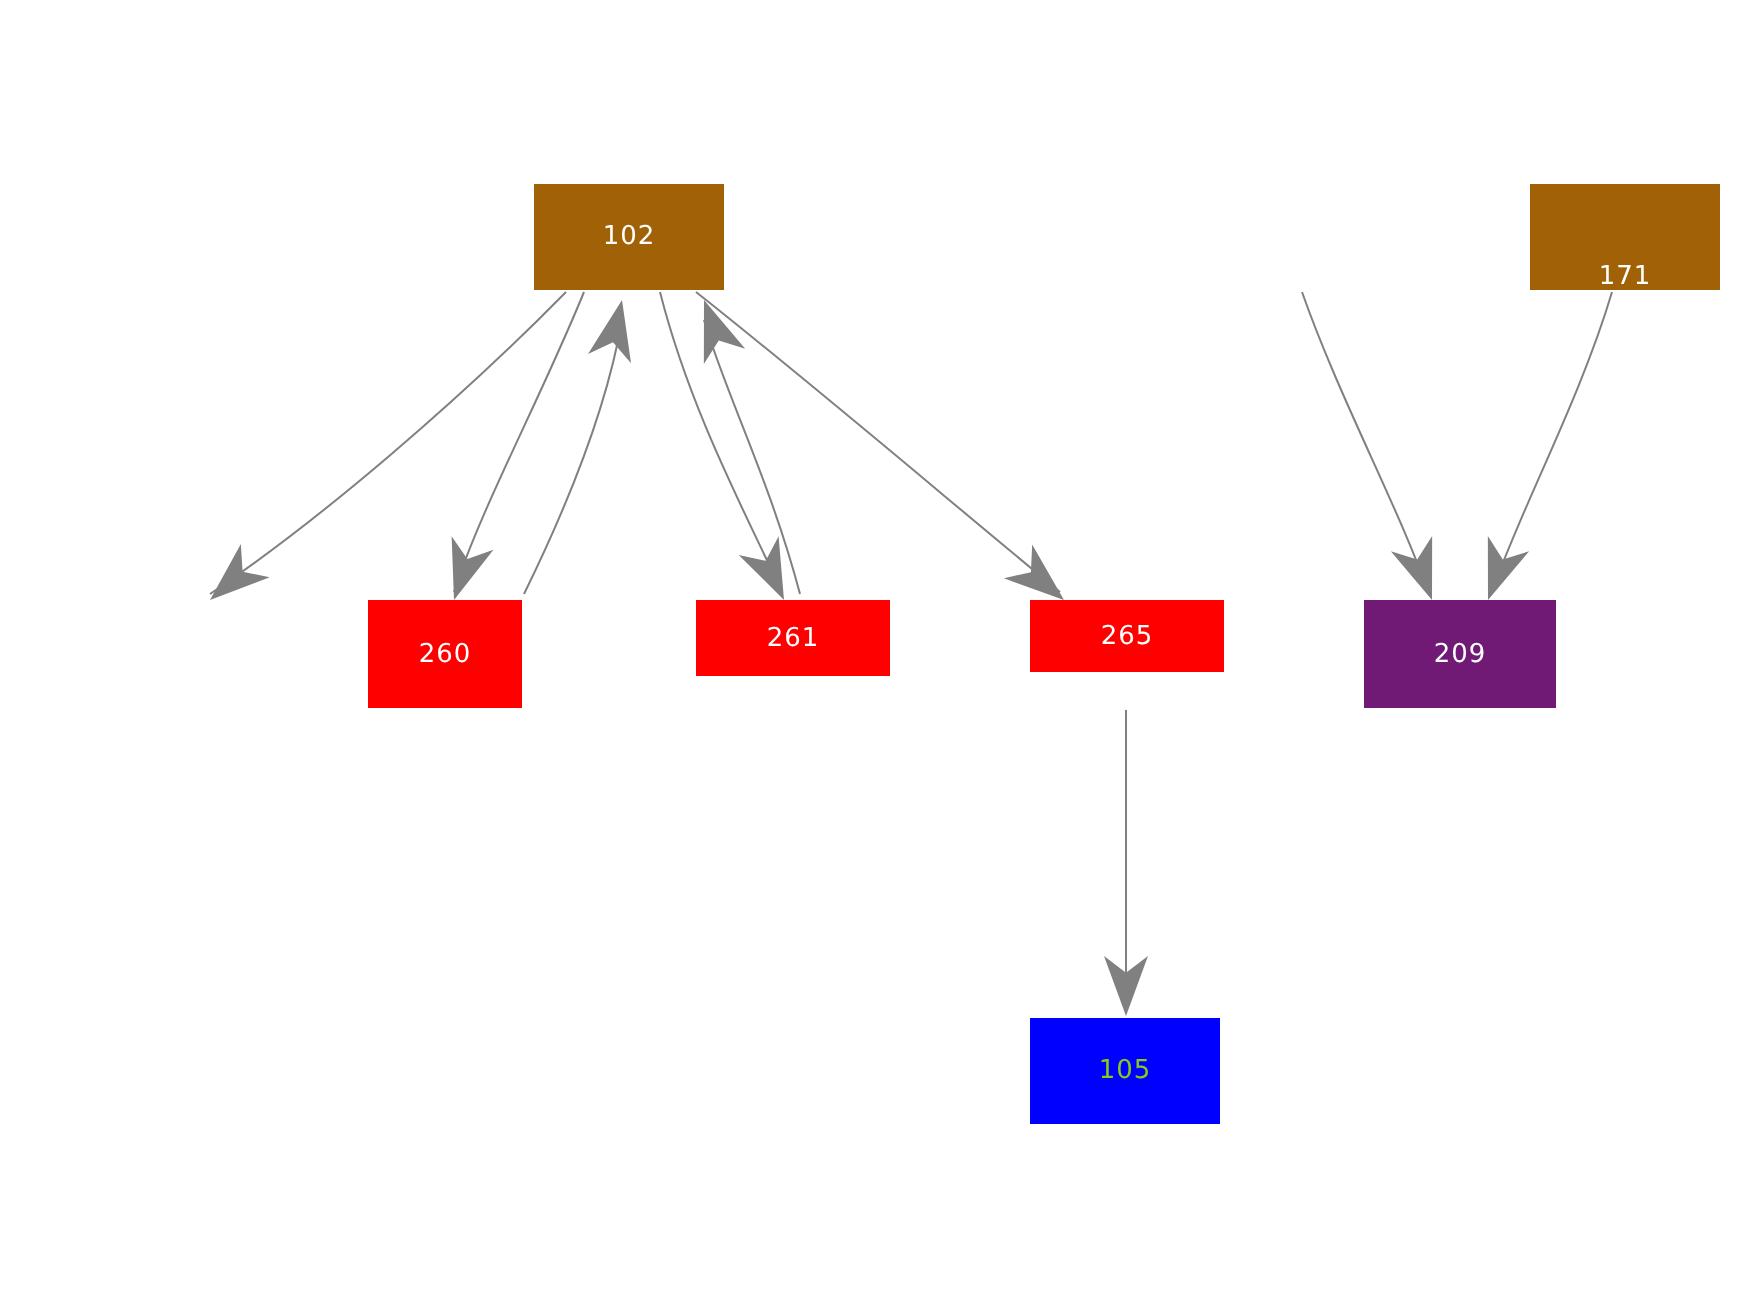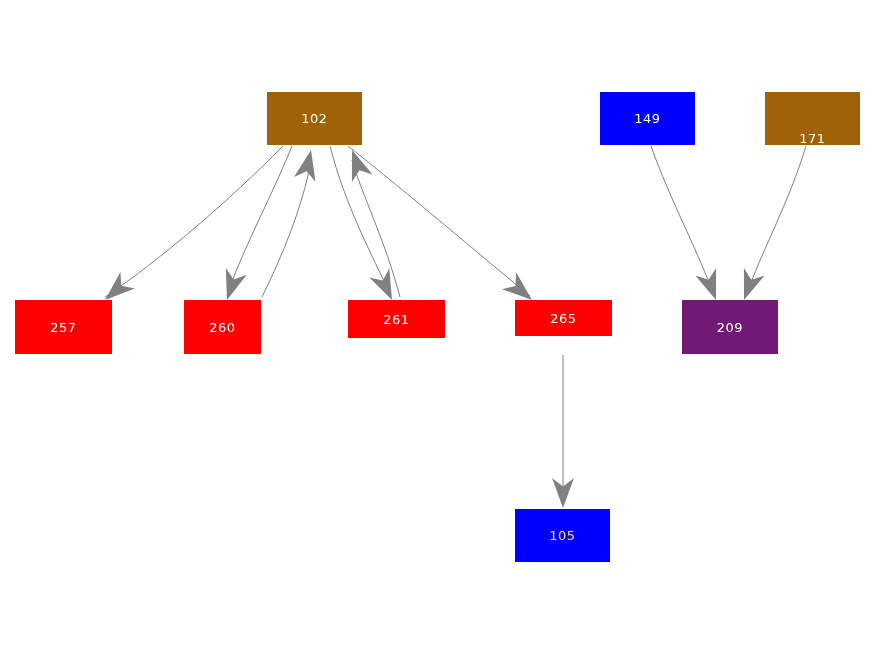--- a/index.html
+++ b/index.html
@@ -81,37 +81,31 @@
         <polygon points="0,0 -30,-11 -21.599999999999998,0 -30,11" fill="#808080" transform="translate(744,300) rotate(110)"></polygon>
       </g>
       <g>
         <path d="M 563 355 L 563 505" fill="none" stroke="#808080" stroke-width="1"></path>
         <polygon points="0,0 -30,-11 -21.599999999999998,0 -30,11" fill="#808080" transform="translate(563,508) rotate(90)"></polygon>
       </g>
     </svg>
 <div class="node" style="left: 267px; top: 92px; width: 95px; height: 53px; background: #a16207; color: rgb(255, 255, 255);">
       <span class="node-label">102</span>
     </div>
-    <div class="node" style="left: 600px; top: 92px; width: 95px; height: 53px; background: rgb(0, 0, 255); color: rgb(255, 255, 255);">
-      <span class="node-label">149</span>
-    </div>
     <div class="node" style="left: 765px; top: 92px; width: 95px; height: 53px; background: #a16207; color: rgb(255, 255, 255); align-items: flex-end;">
       <span class="node-label">171</span>
-    </div>
-    <div class="node" style="left: 15px; top: 300px; width: 97px; height: 54px; background: rgb(255, 0, 0); color: rgb(255, 255, 255);">
-      <span class="node-label">257</span>
     </div>
     <div class="node" style="left: 184px; top: 300px; width: 77px; height: 54px; background: rgb(255, 0, 0); color: rgb(255, 255, 255);">
       <span class="node-label">260</span>
     </div>
     <div class="node" style="left: 348px; top: 300px; width: 97px; height: 38px; background: rgb(255, 0, 0); color: rgb(255, 255, 255);">
       <span class="node-label">261</span>
     </div>
     <div class="node" style="left: 515px; top: 300px; width: 97px; height: 36px; background: rgb(255, 0, 0); color: #ffffff;">
       <span class="node-label">265</span>
     </div>
     <div class="node" style="left: 682px; top: 300px; width: 96px; height: 54px; background: #701a75; color: rgb(255, 255, 255);">
       <span class="node-label">209</span>
     </div>
-    <div class="node" style="left: 515px; top: 509px; width: 95px; height: 53px; background: rgb(0, 0, 255); color: #fde047;">
+    <div class="node" style="left: 515px; top: 509px; width: 95px; height: 53px; background: rgb(0, 0, 255); color: #84cc16;">
       <span class="node-label">105</span>
     </div>
   </div>
 
 </body></html>

